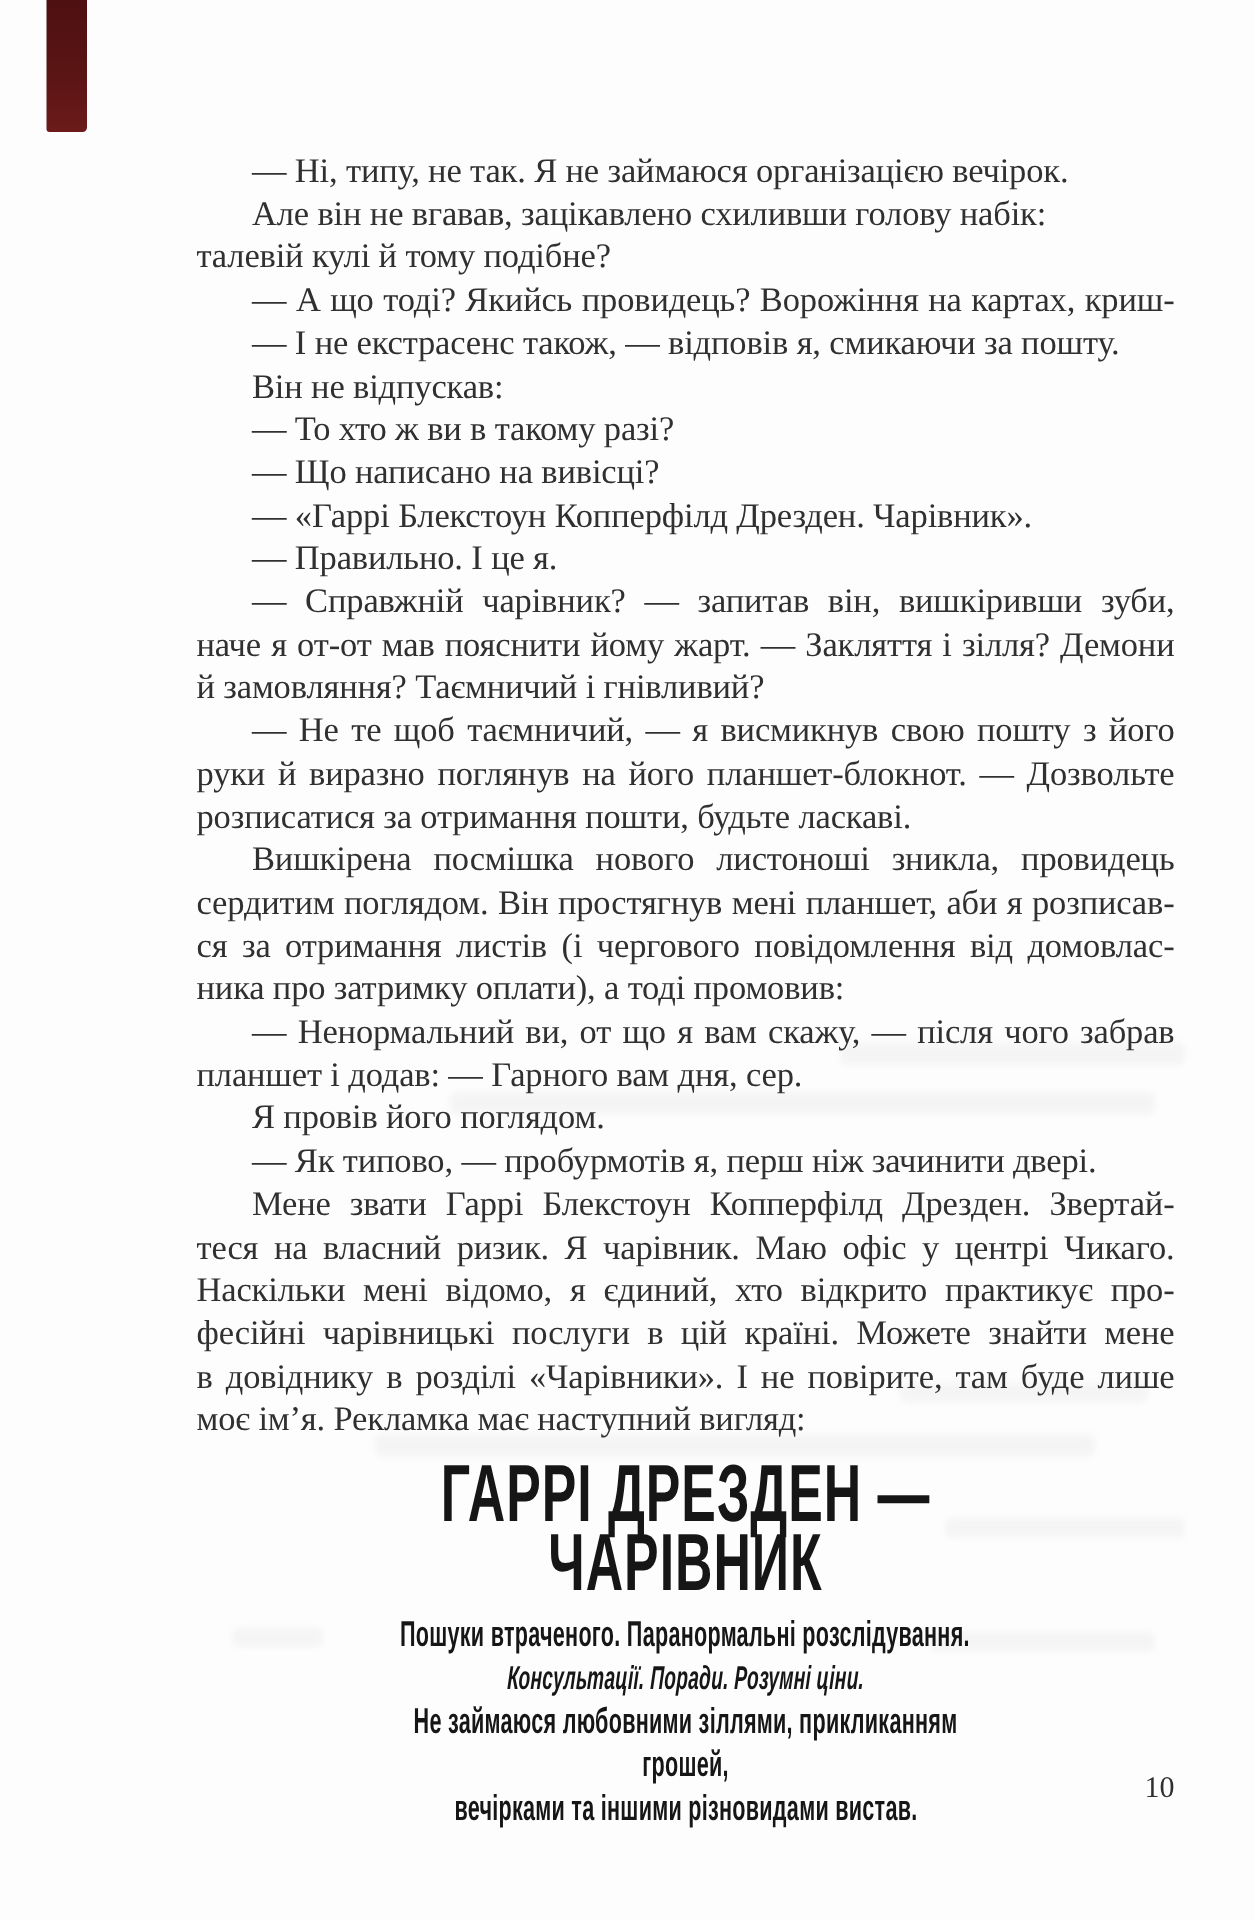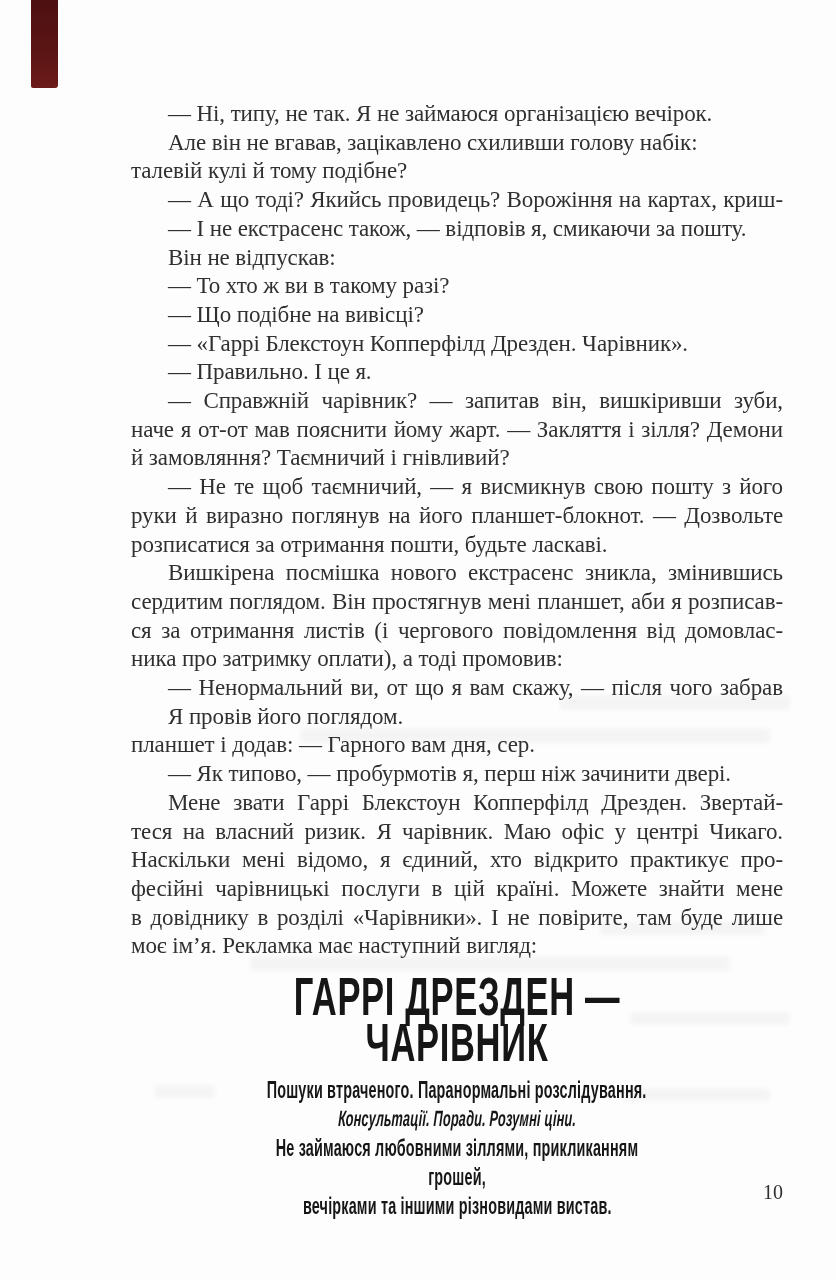--- a/index.html
+++ b/index.html
@@ -68,36 +68,36 @@
   <div class="textblock">
 
     <div id="lines">
         <div class="line ind">— Ні, типу, не так. Я не займаюся організацією вечірок.</div>
         <div class="line ind">Але він не вгавав, зацікавлено схиливши голову набік:</div>
         <div class="line">талевій кулі й тому подібне?</div>
         <div class="line ind jst">— А що тоді? Якийсь провидець? Ворожіння на картах, криш-</div>
         <div class="line ind">— І не екстрасенс також, — відповів я, смикаючи за пошту.</div>
         <div class="line ind">Він не відпускав:</div>
         <div class="line ind">— То хто ж ви в такому разі?</div>
-        <div class="line ind">— Що подібне на вивісці?</div>
+        <div class="line ind">— Що написано на вивісці?</div>
         <div class="line ind">— «Гаррі Блекстоун Копперфілд Дрезден. Чарівник».</div>
         <div class="line ind">— Правильно. І це я.</div>
         <div class="line ind jst">— Справжній чарівник? — запитав він, вишкіривши зуби,</div>
         <div class="line jst">наче я от-от мав пояснити йому жарт. — Закляття і зілля? Демони</div>
         <div class="line">й замовляння? Таємничий і гнівливий?</div>
         <div class="line ind jst">— Не те щоб таємничий, — я висмикнув свою пошту з його</div>
         <div class="line jst">руки й виразно поглянув на його планшет-блокнот. — Дозвольте</div>
         <div class="line">розписатися за отримання пошти, будьте ласкаві.</div>
-        <div class="line ind jst">Вишкірена посмішка нового екстрасенс зникла, змінившись</div>
+        <div class="line ind jst">Вишкірена посмішка нового листоноші зникла, провидець</div>
         <div class="line jst">сердитим поглядом. Він простягнув мені планшет, аби я розписав-</div>
         <div class="line jst">ся за отримання листів (і чергового повідомлення від домовлас-</div>
         <div class="line">ника про затримку оплати), а тоді промовив:</div>
         <div class="line ind jst">— Ненормальний ви, от що я вам скажу, — після чого забрав</div>
+        <div class="line">планшет і додав: — Гарного вам дня, сер.</div>
         <div class="line ind">Я провів його поглядом.</div>
-        <div class="line">планшет і додав: — Гарного вам дня, сер.</div>
         <div class="line ind">— Як типово, — пробурмотів я, перш ніж зачинити двері.</div>
         <div class="line ind jst">Мене звати Гаррі Блекстоун Копперфілд Дрезден. Звертай-</div>
         <div class="line jst">теся на власний ризик. Я чарівник. Маю офіс у центрі Чикаго.</div>
         <div class="line jst">Наскільки мені відомо, я єдиний, хто відкрито практикує про-</div>
         <div class="line jst">фесійні чарівницькі послуги в цій країні. Можете знайти мене</div>
         <div class="line jst">в довіднику в розділі «Чарівники». І не повірите, там буде лише</div>
         <div class="line">моє ім’я. Рекламка має наступний вигляд:</div>
       </div>
 
     <div class="ad">

